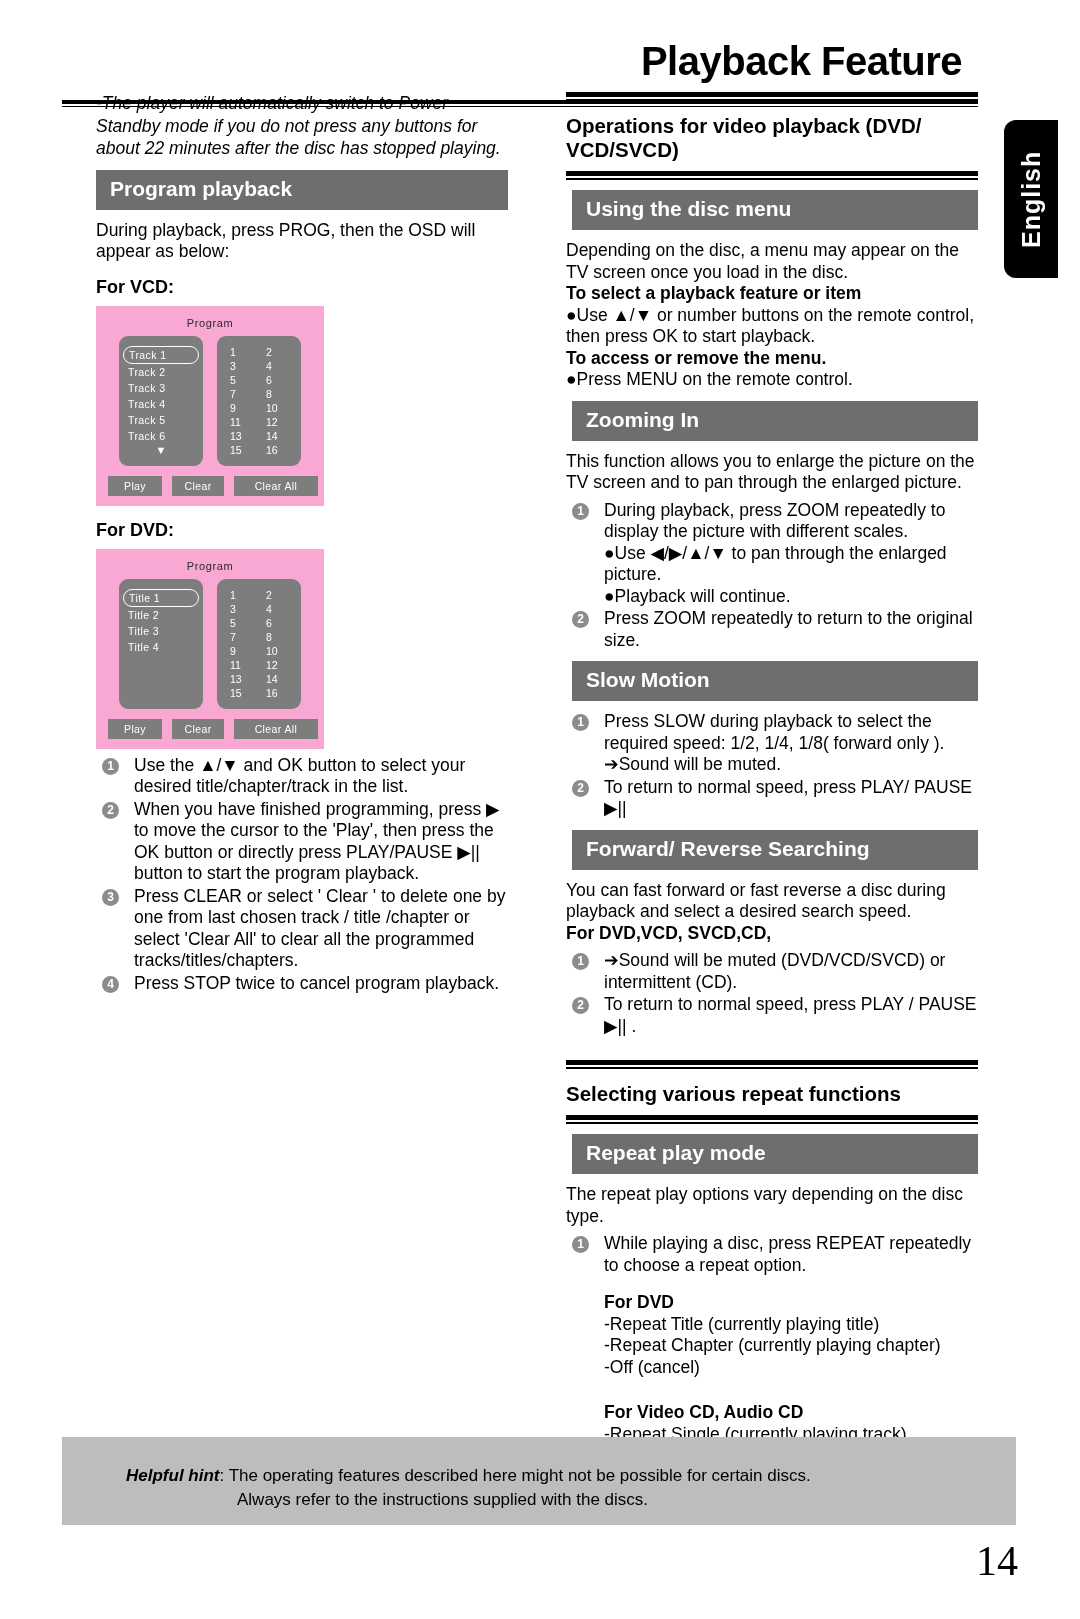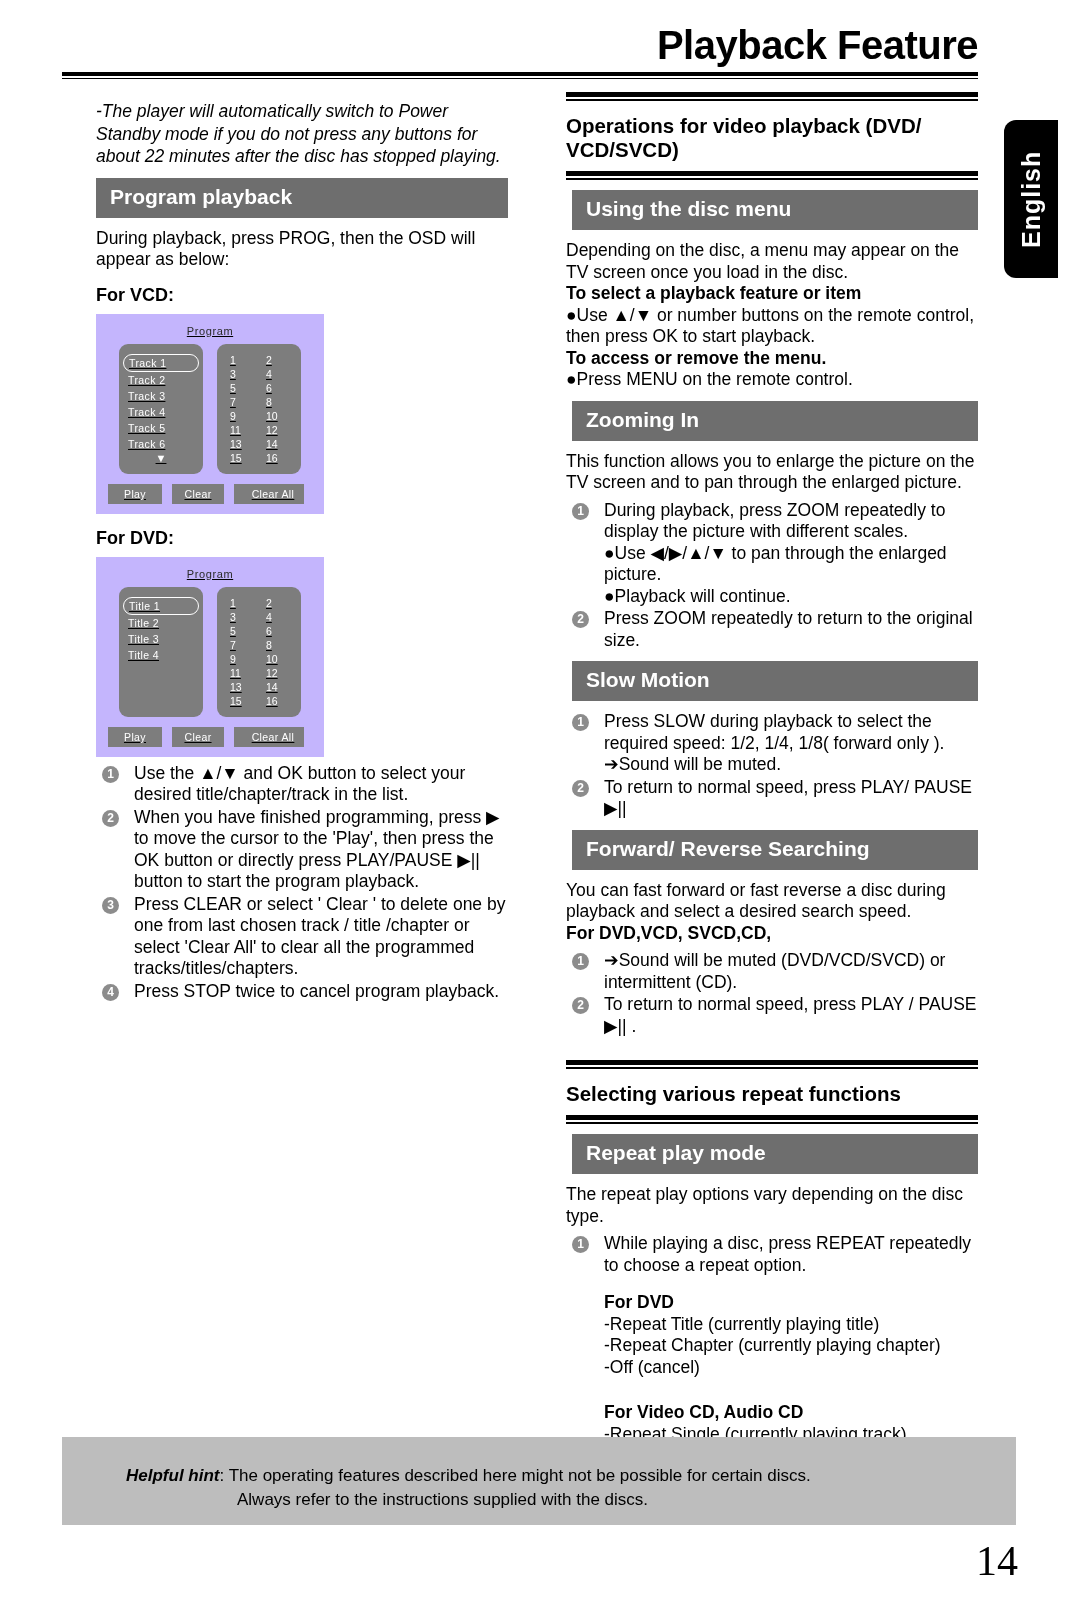--- a/index.html
+++ b/index.html
@@ -25,21 +25,21 @@
     left: 62px;
     top: 22px;
     width: 916px;
   }
   .page-title {
     font-size: 40px;
     font-weight: bold;
     letter-spacing: -0.5px;
     text-align: right;
     line-height: 46px;
-    margin: 0;
+    margin: 16px;
   }
   .title-rule {
     margin-top: 4px;
     border-top: 4px solid #000;
     border-bottom: 1px solid #000;
     height: 2px;
   }
 
   
   .lang-tab {
@@ -81,21 +81,21 @@
   
   .body-text {
     font-size: 17.5px;
     line-height: 21.5px;
     margin: 0;
   }
   .italic-note {
     font-style: italic;
     font-size: 17.5px;
     line-height: 22.5px;
-    margin: 8px 0 6px 0;
+    margin: 0 0 6px 0;
   }
   .bold-lead {
     font-weight: bold;
     font-size: 17.5px;
     line-height: 21.5px;
     margin: 0;
   }
   .sub-label {
     font-weight: bold;
     font-size: 18px;
@@ -174,25 +174,24 @@
     padding: 0;
     list-style: none;
   }
   .dash-list li {
     font-size: 17.5px;
     line-height: 21.5px;
   }
 
   
   .osd {
-    background: #c4b5fd;
+    background: #f9a8d4;
     width: 228px;
     padding: 8px 0 10px 0;
     position: relative;
-    text-decoration: underline;
   }
   .osd-title {
     text-align: center;
     font-size: 11px;
     color: #2a2a2a;
     margin: 3px 0 7px 0;
     letter-spacing: 0.6px;
   }
   .osd-body {
     display: flex;
@@ -249,21 +248,21 @@
   .osd-btn {
     background: #7d7d7d;
     color: #ffffff;
     font-size: 10.5px;
     padding: 4px 0;
     text-align: center;
     letter-spacing: 0.4px;
   }
   .osd-btn.w1 { width: 54px; }
   .osd-btn.w2 { width: 52px; }
-  .osd-btn.w3 { width: 62px; padding-left: 8px; }
+  .osd-btn.w3 { width: 84px; }
 
   
   .hint {
     position: absolute;
     left: 62px;
     top: 1437px;
     width: 954px;
     background: #bdbdbd;
     padding: 28px 0 14px 0;
   }

